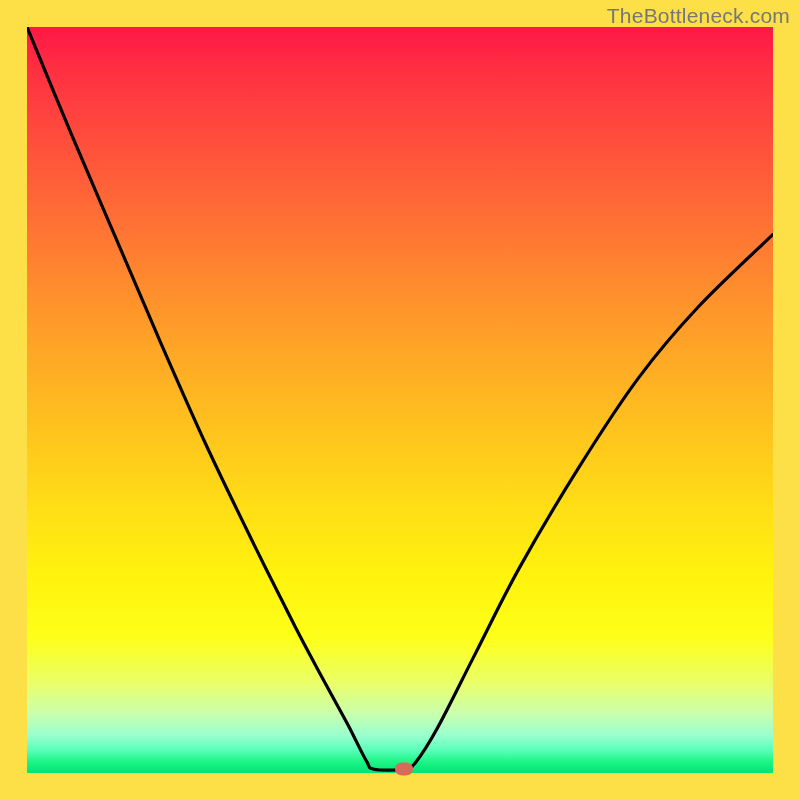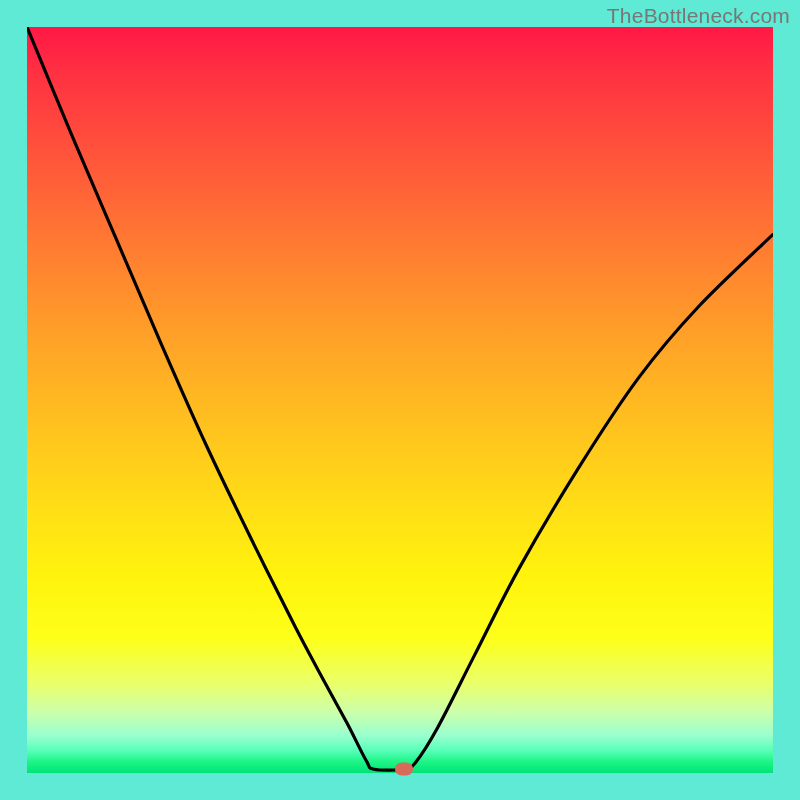--- a/index.html
+++ b/index.html
@@ -8,21 +8,21 @@
     width: 800px;
     height: 800px;
     background: #000000;
     overflow: hidden;
     font-family: Arial, Helvetica, sans-serif;
   }
   .frame {
     position: relative;
     width: 800px;
     height: 800px;
-    background: #5eead4;
+    background: #fde047;
   }
   .plot-area {
     position: absolute;
     left: 27px;
     top: 27px;
     width: 746px;
     height: 746px;
     background: linear-gradient(
       to bottom,
       #ff1846 0%,

